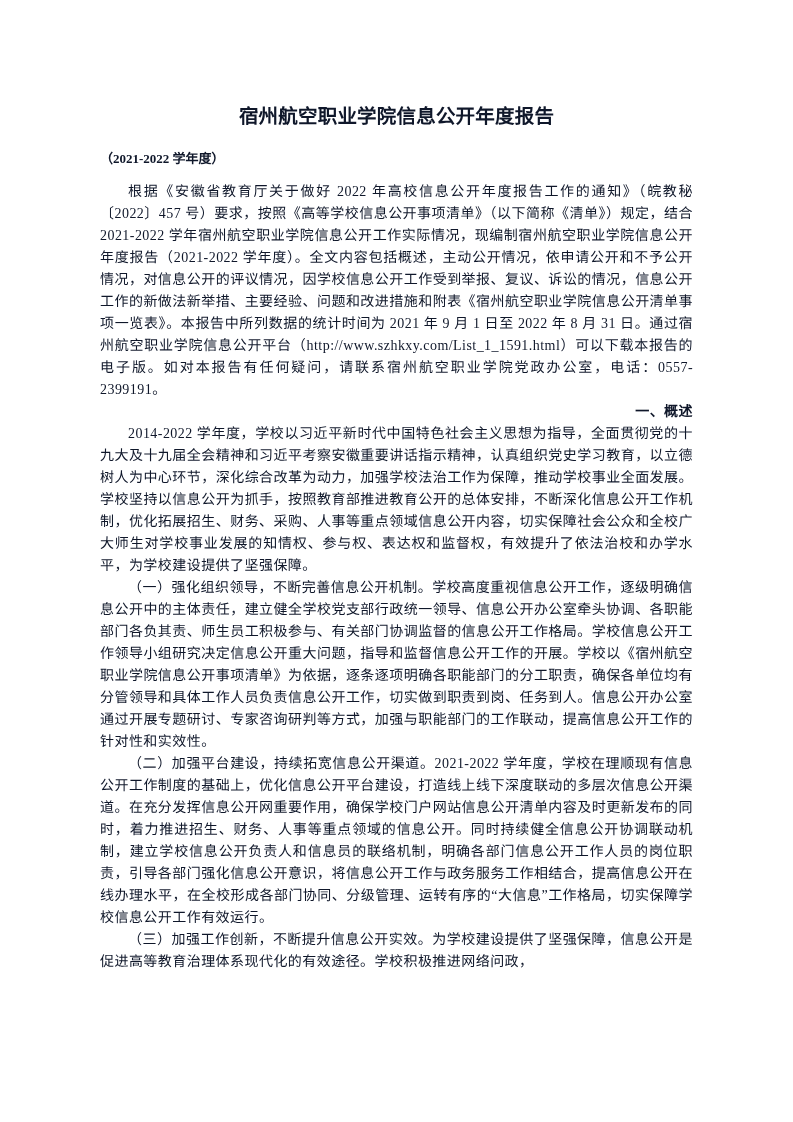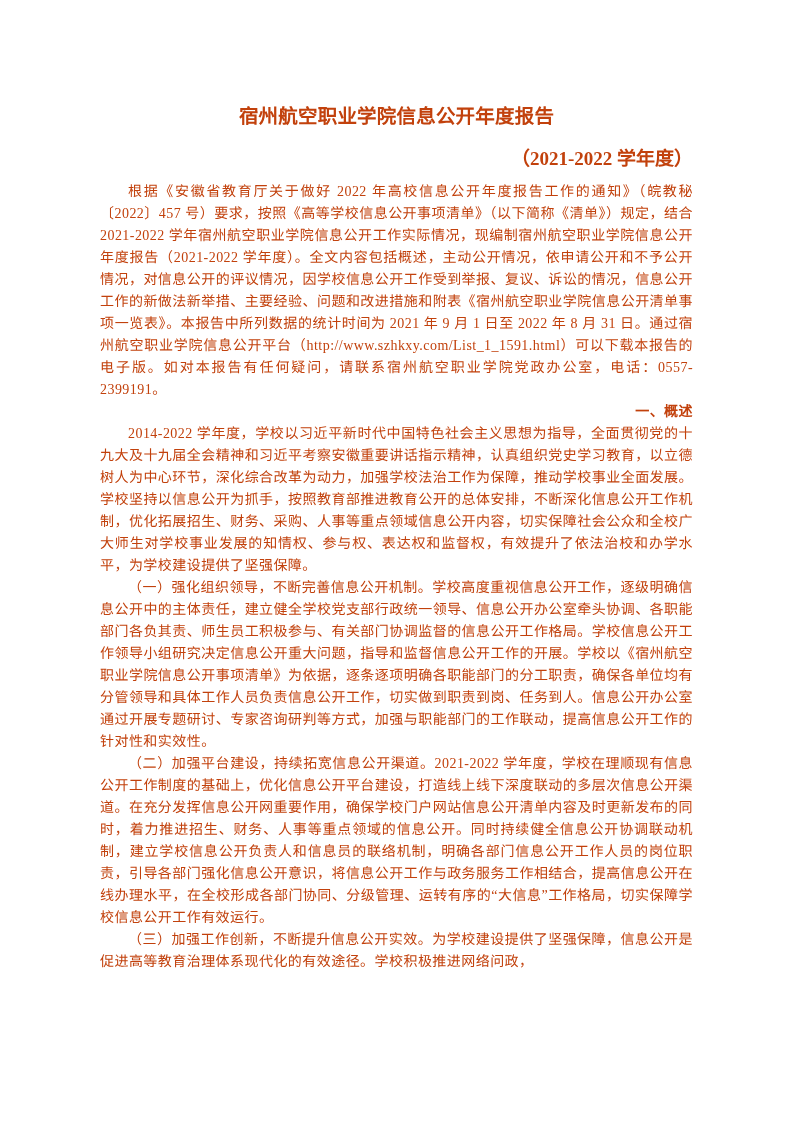--- a/index.html
+++ b/index.html
@@ -8,42 +8,42 @@
     padding: 0;
     background: #ffffff;
   }
   .page {
     position: relative;
     width: 793px;
     height: 996px;
     background: #ffffff;
     overflow: hidden;
     font-family: "Liberation Serif", "DejaVu Serif", serif;
-    color: #c2410c;
+    color: #0f172a;
     border-radius: 8px;
   }
   .content {
     position: absolute;
     left: 100px;
     top: 0;
     width: 593px;
   }
   .doc-title {
     margin: 0;
     padding-top: 104px;
     text-align: center;
     font-size: 19.5px;
     line-height: 26px;
     font-weight: bold;
     letter-spacing: 0.2px;
   }
   .doc-subtitle {
     margin: 16px 0 0 0;
-    text-align: right;
-    font-size: 19px;
+    text-align: left;
+    font-size: 13px;
     line-height: 26px;
     font-weight: bold;
   }
   .doc-body {
     margin-top: 9px;
   }
   .doc-body p {
     margin: 0;
     font-size: 14px;
     line-height: 22px;

